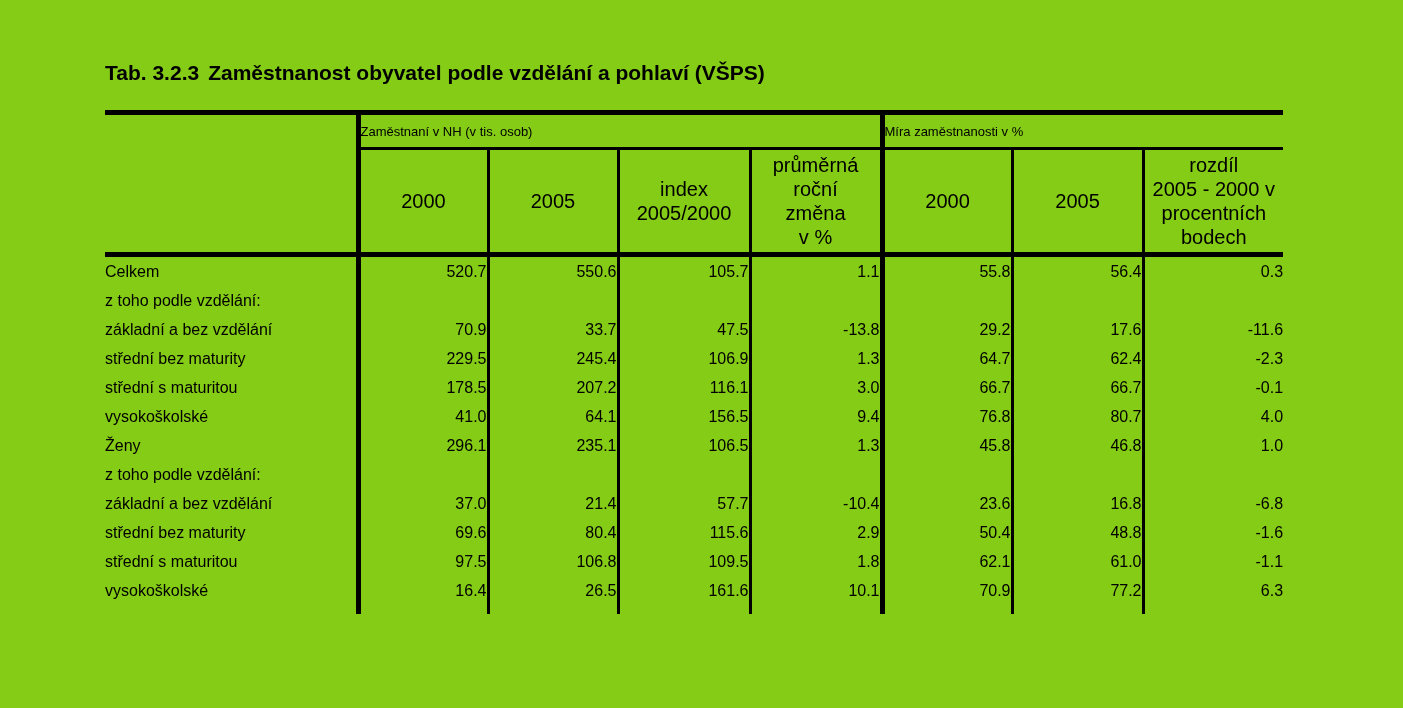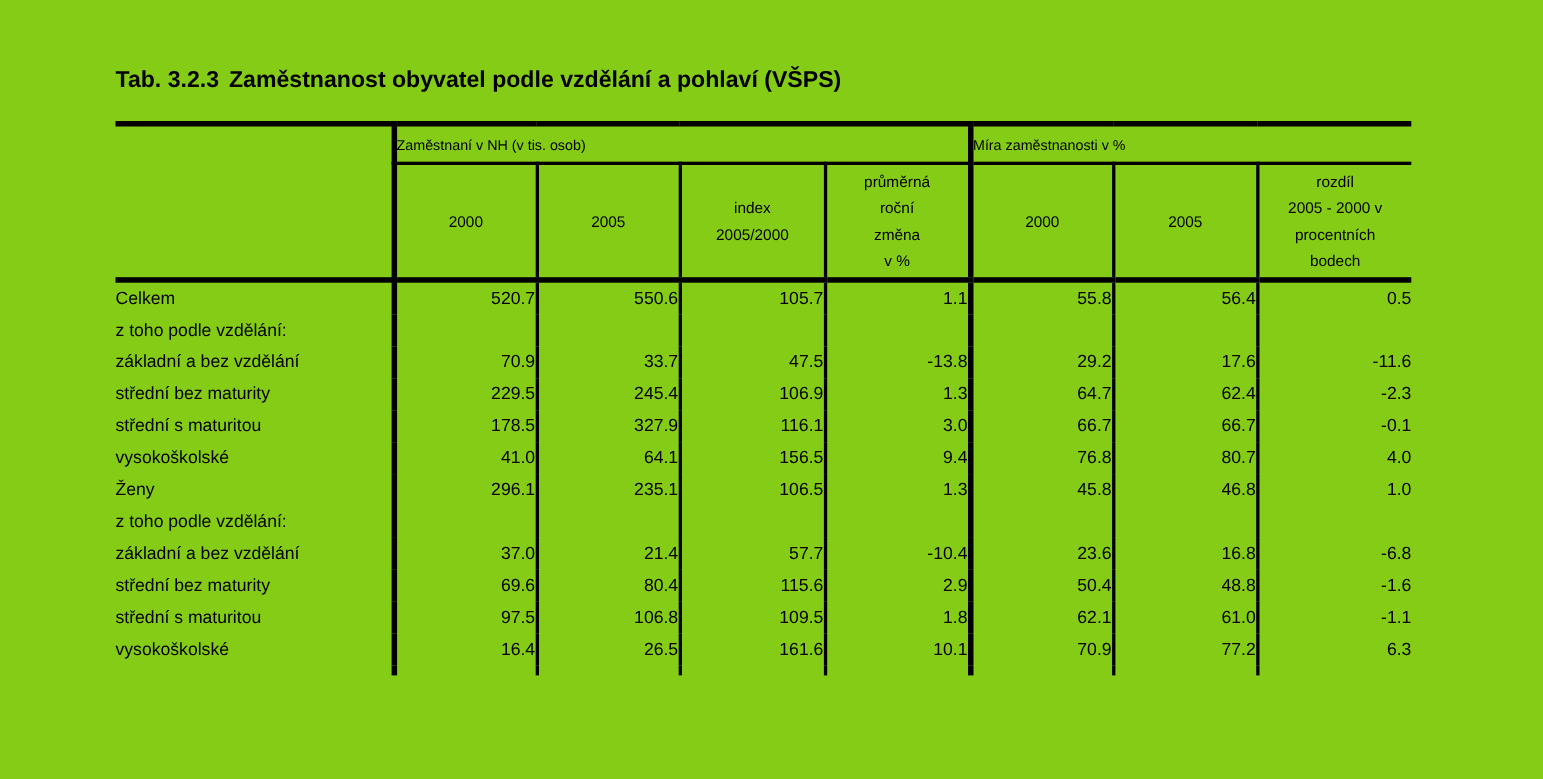--- a/index.html
+++ b/index.html
@@ -17,21 +17,21 @@
     border-collapse:collapse;table-layout:fixed;font-size:16px;
   }
   table.stat th,table.stat td{padding:0;font-weight:normal;vertical-align:middle;}
   
   .stub-head{border-top:5px solid #000;border-right:5px solid #000;border-bottom:5px solid #000;}
   th.group{border-top:5px solid #000;border-bottom:3px solid #000;text-align:left;height:32px;font-size:13px;}
   th.g1{border-right:5px solid #000;}
   
   th.col-h{
     height:102px;text-align:center;border-bottom:5px solid #000;
-    white-space:pre-line;line-height:24px;font-size:14px;
+    white-space:pre-line;line-height:24px;font-size:20px;
   }
   .vt{border-left:5px solid #000;}
   .vn{border-left:3px solid #000;}
   
   tbody td{height:29px;}
   td.stub{text-align:left;padding-left:2px;border-right:5px solid #000;}
   td.num{text-align:right;padding-right:7px;}
   .indent0{padding-left:2px;}
   .indent1{padding-left:10px;}
   .indent2{padding-left:27px;}
@@ -83,21 +83,21 @@
     </thead>
     <tbody id="tbody">
         <tr>
           <td class="stub indent0 bold">Celkem</td>
           <td class="num vt bold">520.7</td>
           <td class="num vn bold">550.6</td>
           <td class="num vn bold">105.7</td>
           <td class="num vn bold">1.1</td>
           <td class="num vt bold">55.8</td>
           <td class="num vn bold">56.4</td>
-          <td class="num vn bold">0.5</td>
+          <td class="num vn bold">0.3</td>
         </tr>
         <tr>
           <td class="stub indent1">z toho podle vzdělání:</td>
           <td class="num vt"></td>
           <td class="num vn"></td>
           <td class="num vn"></td>
           <td class="num vn"></td>
           <td class="num vt"></td>
           <td class="num vn"></td>
           <td class="num vn"></td>
@@ -118,21 +118,21 @@
           <td class="num vn">245.4</td>
           <td class="num vn">106.9</td>
           <td class="num vn">1.3</td>
           <td class="num vt">64.7</td>
           <td class="num vn">62.4</td>
           <td class="num vn">-2.3</td>
         </tr>
         <tr>
           <td class="stub indent2">střední s maturitou</td>
           <td class="num vt">178.5</td>
-          <td class="num vn">327.9</td>
+          <td class="num vn">207.2</td>
           <td class="num vn">116.1</td>
           <td class="num vn">3.0</td>
           <td class="num vt">66.7</td>
           <td class="num vn">66.7</td>
           <td class="num vn">-0.1</td>
         </tr>
         <tr>
           <td class="stub indent2">vysokoškolské</td>
           <td class="num vt">41.0</td>
           <td class="num vn">64.1</td>

